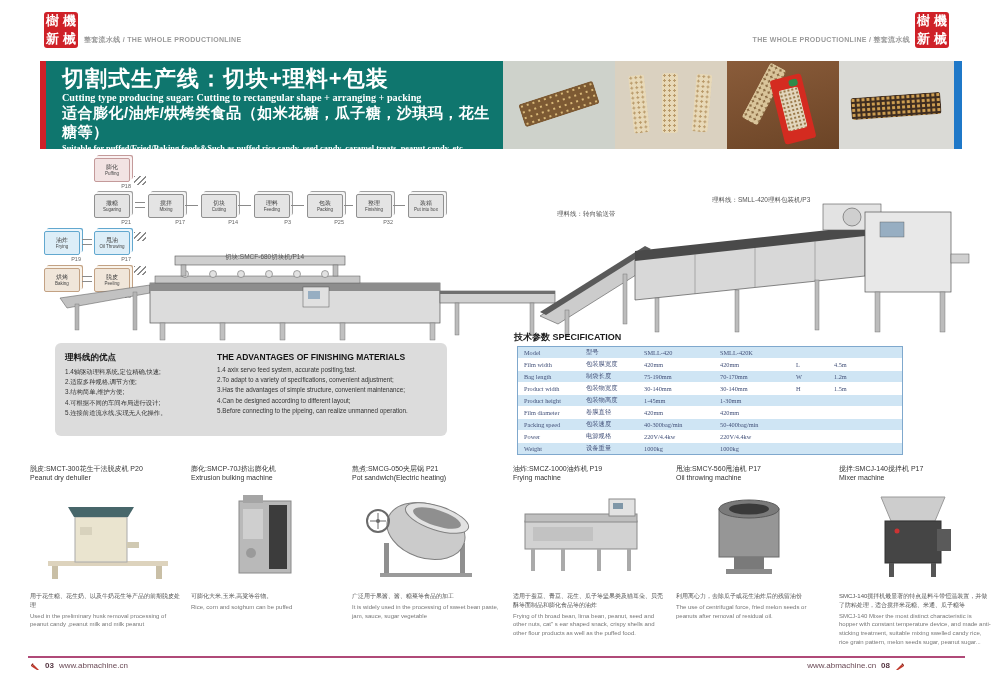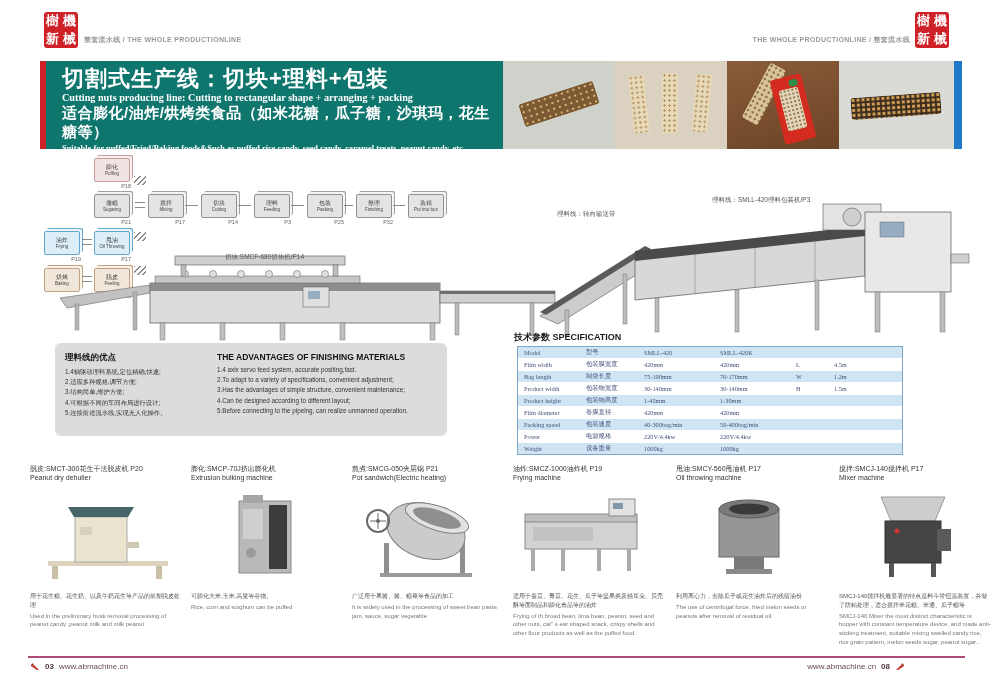--- a/index.html
+++ b/index.html
@@ -65,21 +65,21 @@
 
   
   .mcol{position:absolute;top:464px;width:152px;}
   .mtitle{font-size:7px;color:#333;line-height:1.3;}
   .mphoto{margin-top:5px;width:150px;height:95px;}
   .mdesc{margin-top:6px;font-size:6px;color:#555;line-height:1.45;}
   .mdesc .en{color:#777;margin-top:2px;}
 
   
   .fline{position:absolute;left:28px;top:656px;width:937px;height:2px;background:#b04a78;}
-  .ffoot{position:absolute;top:661px;font-size:8px;color:#6a4a56;display:flex;gap:5px;align-items:center;}
+  .ffoot{position:absolute;top:661px;font-size:8px;color:#6a4a56;display:flex;gap:5px;}
   .fpg{font-weight:bold;color:#553642;}
   .penicon{width:10px;height:10px;display:inline-block;}
 </style>
 </head>
 <body>
 
 <div class="page">
 
   <div class="seal" style="left:44px;top:12px;">
     <span>樹</span>
@@ -92,21 +92,21 @@
   <div class="seal" style="left:915px;top:12px;">
     <span>樹</span>
       <span>機</span>
       <span>新</span>
       <span>械</span>
   </div>
 
   <div class="band-red"></div>
   <div class="banner">
     <div class="bt1">切割式生产线：切块+理料+包装</div>
-    <div class="bt2">Cutting nuts producing line:  Cutting to rectangular shape + arranging + packing</div>
+    <div class="bt2">Cutting type producing sugar:  Cutting to rectangular shape + arranging + packing</div>
     <div class="bt3">适合膨化/油炸/烘烤类食品（如米花糖，瓜子糖，沙琪玛，花生糖等）</div>
     <div class="bt4">Suitable for puffed/Fried/Baking foods&amp;Such as puffed rice candy, seed candy, caramel treats, peanut candy, etc.</div>
   </div>
 
   <div class="ph" style="left:503px;width:112px;background:#ced2cb;">
     <div class="bar-sh" style="left:17px;top:31px;width:78px;height:24px;transform:rotate(-18deg);background-color:#7d5a33;background-image:radial-gradient(circle,#d8b878 1.2px,transparent 1.4px);background-size:6px 6px;"></div>
   </div>
   <div class="ph" style="left:615px;width:112px;background:#dad1c0;">
     <div class="bar-sh" style="left:16px;top:14px;width:16px;height:58px;transform:rotate(-6deg);background-color:#e8d9b8;background-image:radial-gradient(circle,#b99a6a 1px,transparent 1.2px);background-size:5px 5px;"></div>
     <div class="bar-sh" style="left:47px;top:12px;width:16px;height:60px;background-color:#e8d9b8;background-image:radial-gradient(circle,#b99a6a 1px,transparent 1.2px);background-size:5px 5px;"></div>

